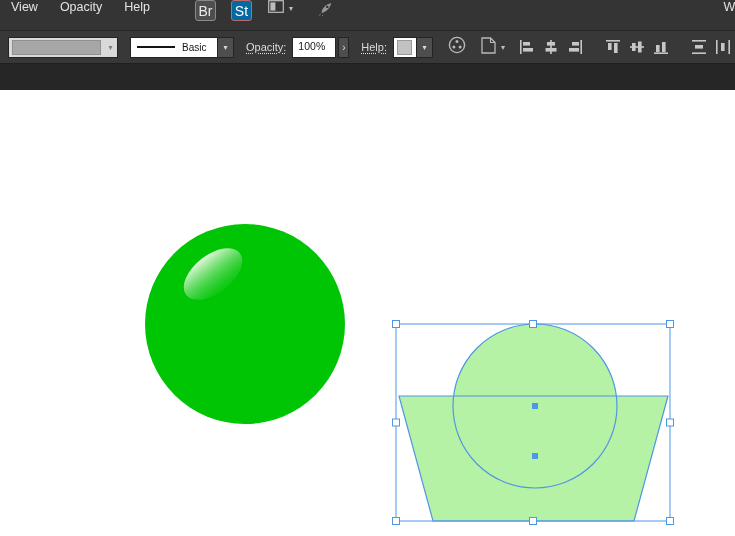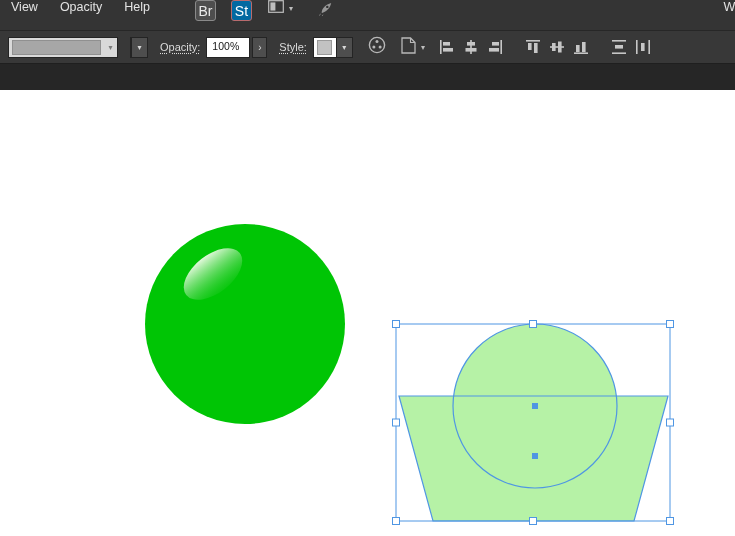--- a/index.html
+++ b/index.html
@@ -105,28 +105,32 @@
 </div>
 
 <div class="controlbar">
 
   <div class="combo-stroke-color">
     <div class="swatch-gray"></div>
     <div class="chev-gray">▾</div>
   </div>
 
   <div class="combo-basic">
+    <div class="basic-body">
+      <span class="stroke-line"></span>
+      <span class="basic-label">Basic</span>
+    </div>
     <div class="chev-btn">▾</div>
   </div>
 
   <span class="ctrl-label">Opacity:</span>
   <input class="field-opacity" value="100%" style="">
   <div class="more-btn">›</div>
 
-  <span class="ctrl-label">Style:</span>
+  <span class="ctrl-label">Help:</span>
   <div class="combo-style">
     <div class="style-body">
       <div class="style-swatch"></div>
     </div>
     <div class="chev-btn">▾</div>
   </div>
 
   <div class="iconbtn">
     <span>
       <svg width="20" height="20" viewBox="0 0 20 20">

